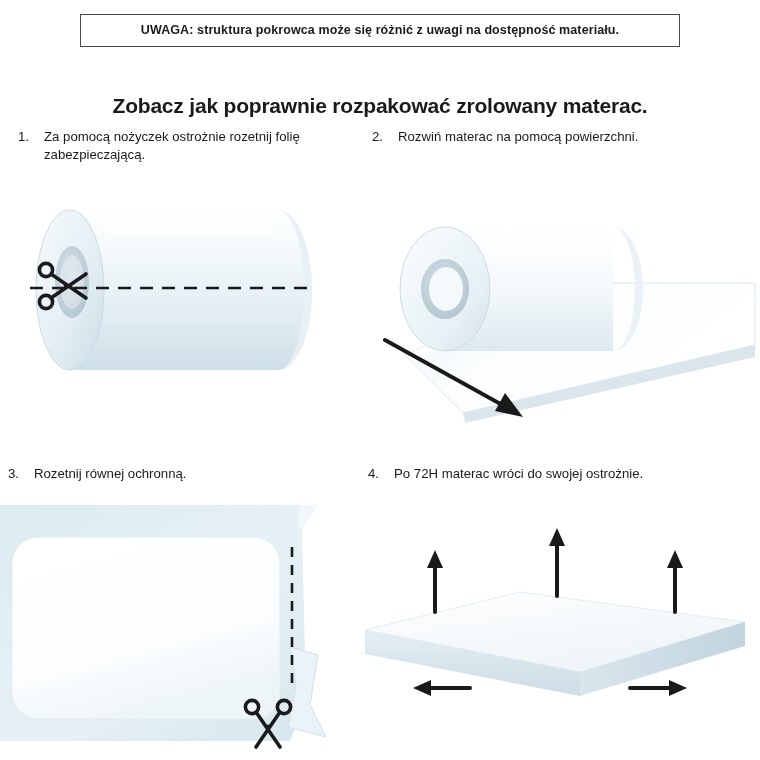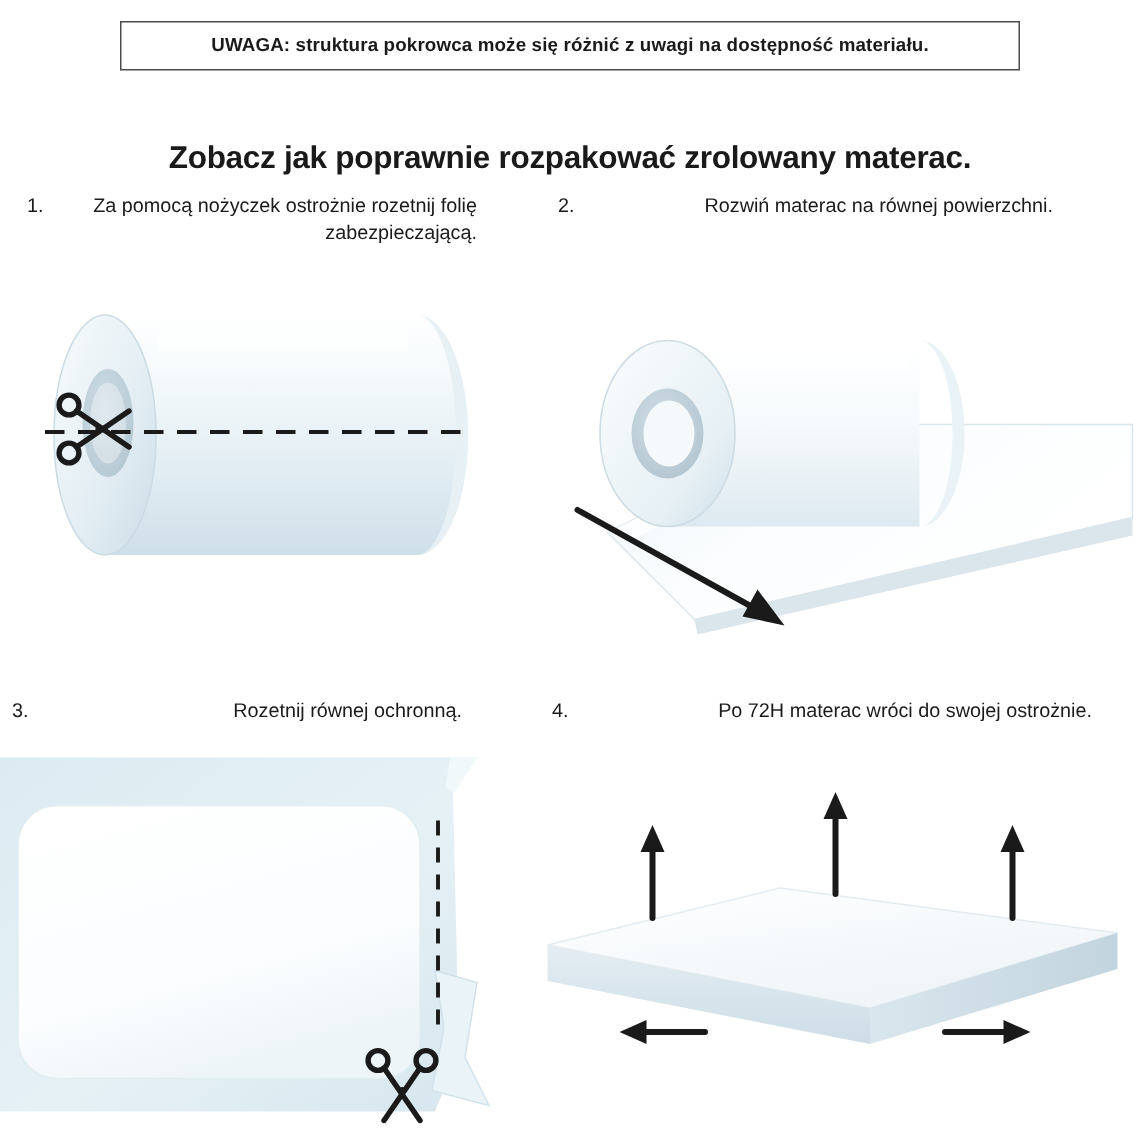--- a/index.html
+++ b/index.html
@@ -55,21 +55,20 @@
   .step-caption .num {
     position: absolute;
     left: 0;
     top: 0;
     width: 26px;
     text-align: left;
   }
   .step-caption .txt {
     display: block;
     margin-left: 26px;
-    text-align: right;
   }
 
   #cap1 { left: 18px;  top: 128px; width: 300px; }
   #cap2 { left: 372px; top: 128px; width: 330px; }
   #cap3 { left: 8px;   top: 465px; width: 300px; }
   #cap4 { left: 368px; top: 465px; width: 360px; }
 
   
   .panel { position: absolute; }
   #fig1 { left: 10px;  top: 178px; width: 330px; height: 215px; }
@@ -90,21 +89,21 @@
   <span>Zobacz jak poprawnie rozpakować zrolowany materac.</span>
 </div>
 
 <div class="step-caption" id="cap1">
   <span class="num">1.</span>
   <span class="txt">Za pomocą nożyczek ostrożnie rozetnij folię zabezpieczającą.</span>
 </div>
 
 <div class="step-caption" id="cap2">
   <span class="num">2.</span>
-  <span class="txt">Rozwiń materac na równej powierzchni.</span>
+  <span class="txt">Rozwiń materac na pomocą powierzchni.</span>
 </div>
 
 <div class="step-caption" id="cap3">
   <span class="num">3.</span>
   <span class="txt">Rozetnij równej ochronną.</span>
 </div>
 
 <div class="step-caption" id="cap4">
   <span class="num">4.</span>
   <span class="txt">Po 72H materac wróci do swojej ostrożnie.</span>

